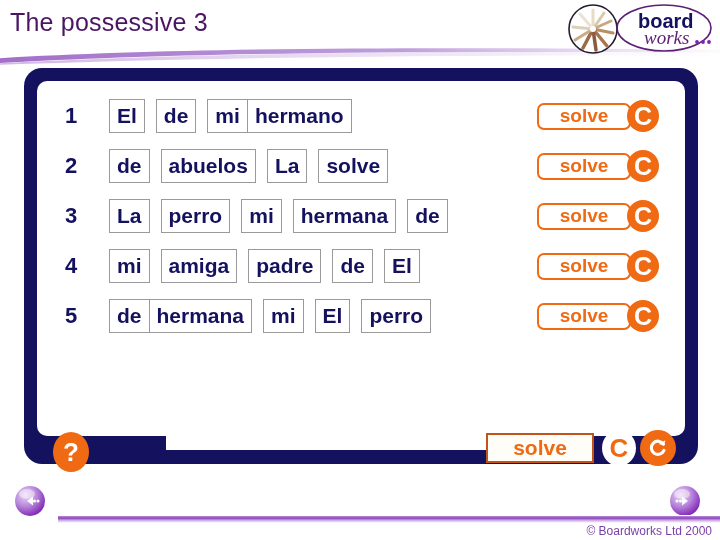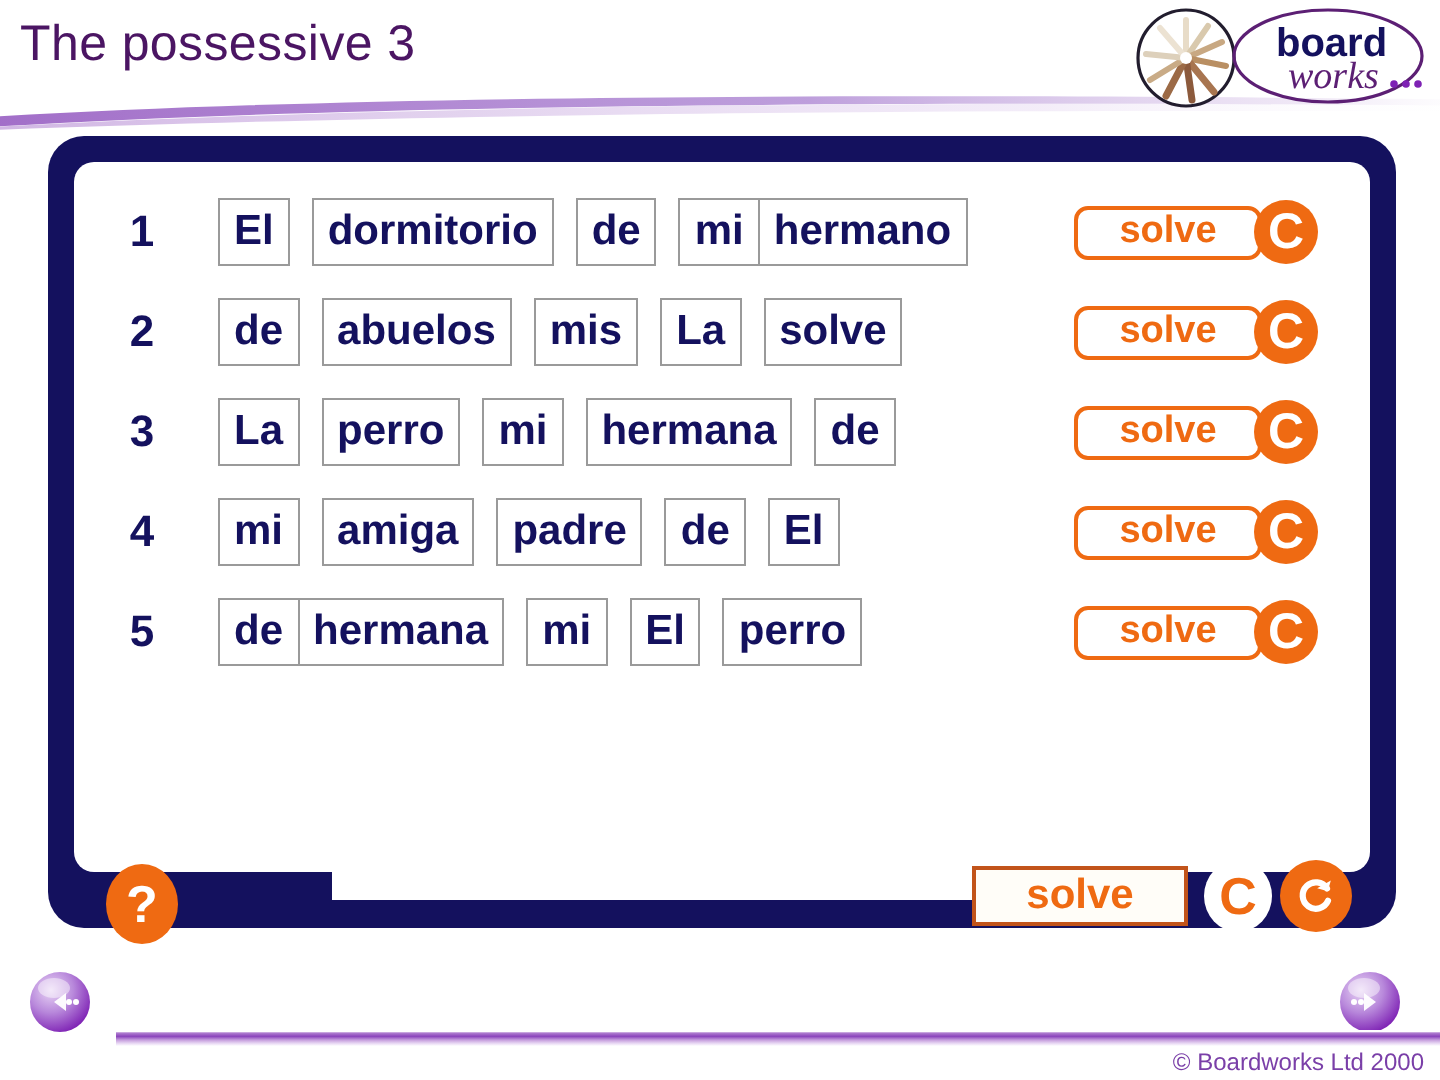--- a/index.html
+++ b/index.html
@@ -321,46 +321,40 @@
 <div id="activity-frame">
   <div id="activity-panel">
     <div id="rows-container">
         <div class="row" style="top: 18px;">
           <div class="row-number">1</div>
           <div class="tiles">
             <div class="tile-group">
               <div class="tile">El</div>
             </div>
             <div class="tile-group">
-              <div class="tile">dormitorio</div>
-            </div>
-            <div class="tile-group">
               <div class="tile">de</div>
             </div>
             <div class="tile-group">
               <div class="tile">mi</div>
               <div class="tile">hermano</div>
             </div>
           </div>
           <div class="row-controls">
             <div class="solve-btn">solve</div>
             <div class="c-btn">C</div>
           </div>
         </div>
         <div class="row" style="top: 68px;">
           <div class="row-number">2</div>
           <div class="tiles">
             <div class="tile-group">
               <div class="tile">de</div>
             </div>
             <div class="tile-group">
               <div class="tile">abuelos</div>
-            </div>
-            <div class="tile-group">
-              <div class="tile">mis</div>
             </div>
             <div class="tile-group">
               <div class="tile">La</div>
             </div>
             <div class="tile-group">
               <div class="tile">solve</div>
             </div>
           </div>
           <div class="row-controls">
             <div class="solve-btn">solve</div>

